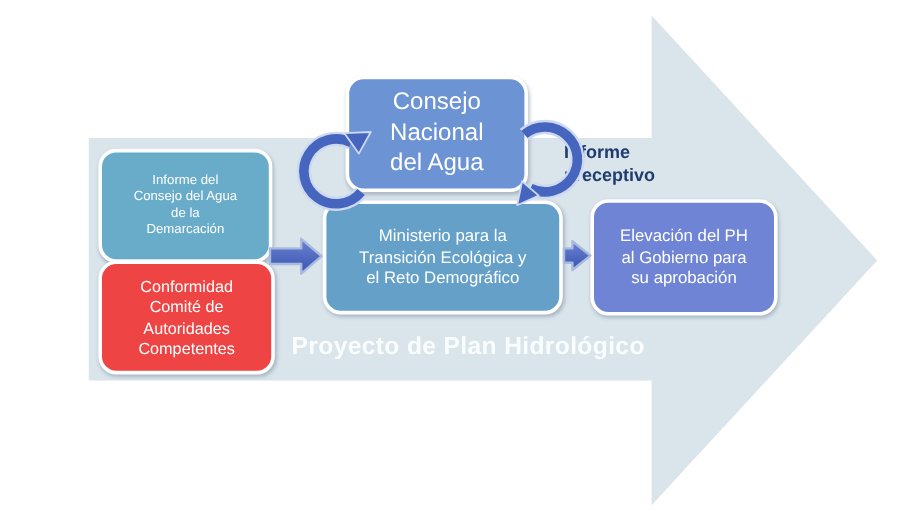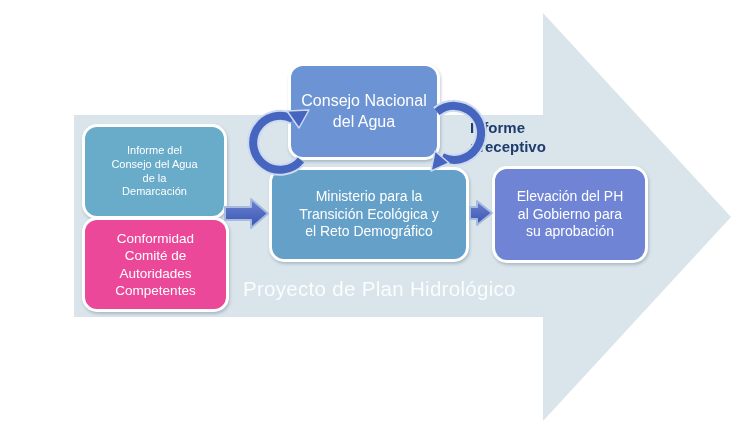--- a/index.html
+++ b/index.html
@@ -18,33 +18,33 @@
     box-sizing:border-box;
     display:flex;align-items:center;justify-content:center;
     text-align:center;
     color:#ffffff;
     white-space:pre-line;
     line-height:1.27;
     box-shadow:1px 2px 3px rgba(90,110,130,0.35);
     z-index:2;
   }
   .box-informe-consejo{left:82px;top:124px;width:145px;height:95px;background:#69acc9;font-size:11px;}
-  .box-conformidad   {left:82px;top:217px;width:147px;height:95px;background:#ec4899;font-size:13.5px;}
-  .box-consejo-nacional{left:288px;top:63px;width:152px;height:97px;background:#6c93d3;font-size:16px;}
+  .box-conformidad   {left:82px;top:217px;width:147px;height:95px;background:#ef4444;font-size:13.5px;}
+  .box-consejo-nacional{left:288px;top:63px;width:152px;height:97px;background:#6c93d3;font-size:20px;}
   .box-ministerio    {left:269px;top:167px;width:200px;height:95px;background:#64a0c8;font-size:14px;}
   .box-elevacion     {left:492px;top:166px;width:156px;height:97px;background:#6f84d5;font-size:14px;}
 
   .annot-informe-preceptivo{
     position:absolute;left:470px;top:119px;width:110px;
     color:#1e3c6e;font-size:15px;font-weight:bold;line-height:1.25;
     white-space:pre-line;z-index:3;
   }
   .watermark-proyecto{
     position:absolute;left:243px;top:277px;width:300px;
-    color:#fafdfe;font-size:20.5px;font-weight:normal;letter-spacing:0.3px;
+    color:#fafdfe;font-size:20.5px;font-weight:bold;letter-spacing:0.3px;
     z-index:1;
   }
   .arrows-layer{z-index:3;pointer-events:none;}
   .bg-layer{z-index:0;}
 </style>
 </head>
 <body>
 
 <div class="stage">
 

